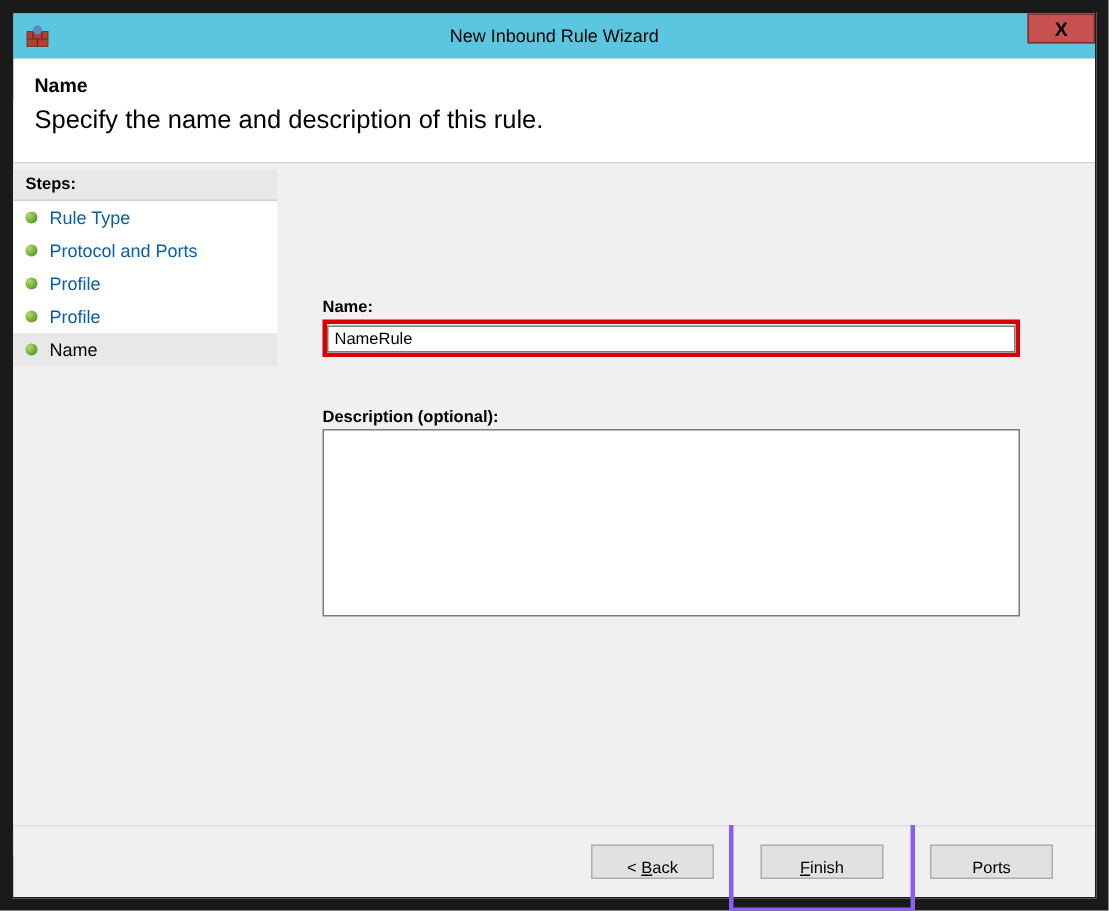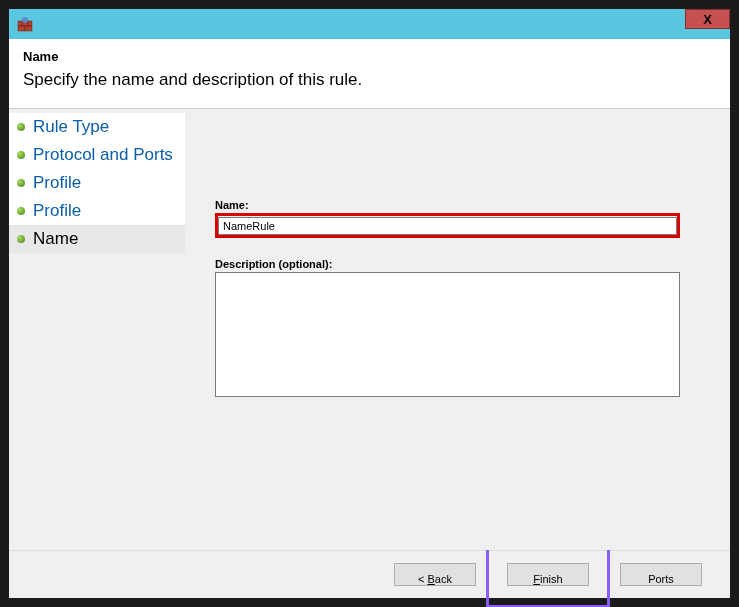--- a/index.html
+++ b/index.html
@@ -81,21 +81,21 @@
       font-weight: bold;
       font-size: 11px;
       color: #000;
       padding: 4px 8px 4px 8px;
       border-bottom: 1px solid #d0d0d0;
       background: #e8e8e8;
     }
     .step-item {
       display: flex; align-items: center;
       padding: 4px 8px;
-      font-size: 17px;
+      font-size: 12px;
       cursor: pointer;
       background: #fff;
     }
     .step-item.active {
       background: #e8e8e8;
     }
     .step-bullet {
       width: 8px; height: 8px;
       border-radius: 50%;
       background: radial-gradient(circle at 30% 30%, #a8e060, #4a8020);
@@ -113,21 +113,21 @@
     .field-label {
       font-size: 11px;
       color: #000;
       margin-bottom: 2px;
       font-weight: bold;
     }
     .name-input-wrap {
       border: 3px solid #d80000;
       display: inline-block;
       padding: 0;
-      margin-bottom: 20px;
+      margin-bottom: 34px;
       width: 100%;
       text-decoration: underline;
     }
     .name-input {
       width: 100%;
       border: 1px solid #7a7a7a;
       font-size: 11px;
       padding: 2px 4px;
       height: 18px;
       outline: none;
@@ -176,37 +176,39 @@
     <span class="titlebar-icon">
       <svg viewBox="0 0 16 16" width="16" height="16">
         <rect x="1" y="5" width="14" height="10" fill="#b04030" stroke="#6a2518" stroke-width="0.5"></rect>
         <line x1="1" y1="10" x2="15" y2="10" stroke="#6a2518" stroke-width="0.8"></line>
         <line x1="5" y1="5" x2="5" y2="10" stroke="#6a2518" stroke-width="0.8"></line>
         <line x1="11" y1="5" x2="11" y2="10" stroke="#6a2518" stroke-width="0.8"></line>
         <line x1="8" y1="10" x2="8" y2="15" stroke="#6a2518" stroke-width="0.8"></line>
         <circle cx="8" cy="4" r="3" fill="#5a88c8"></circle>
       </svg>
     </span>
+    <div class="titlebar-title">New Inbound Rule Wizard</div>
     <div class="titlebar-controls">
       <div class="titlebar-close">
         <span>X</span>
       </div>
     </div>
   </div>
 
   <div class="content">
 
     <div class="header">
       <div class="header-title">Name</div>
       <div class="header-sub">Specify the name and description of this rule.</div>
     </div>
 
     <div class="body">
 
       <div class="sidebar">
+        <div class="steps-header">Steps:</div>
 
         <div class="step-item">
           <span class="step-bullet"></span>
           <span class="step-label">Rule Type</span>
         </div>
         <div class="step-item">
           <span class="step-bullet"></span>
           <span class="step-label">Protocol and Ports</span>
         </div>
         <div class="step-item">

